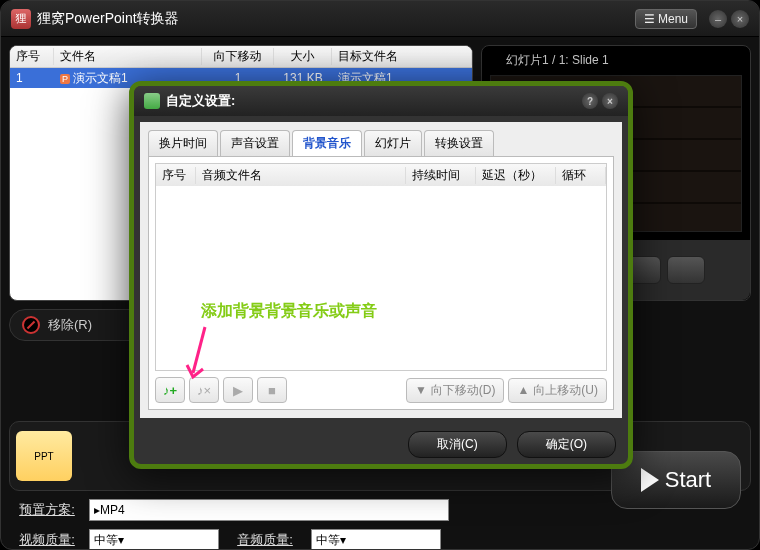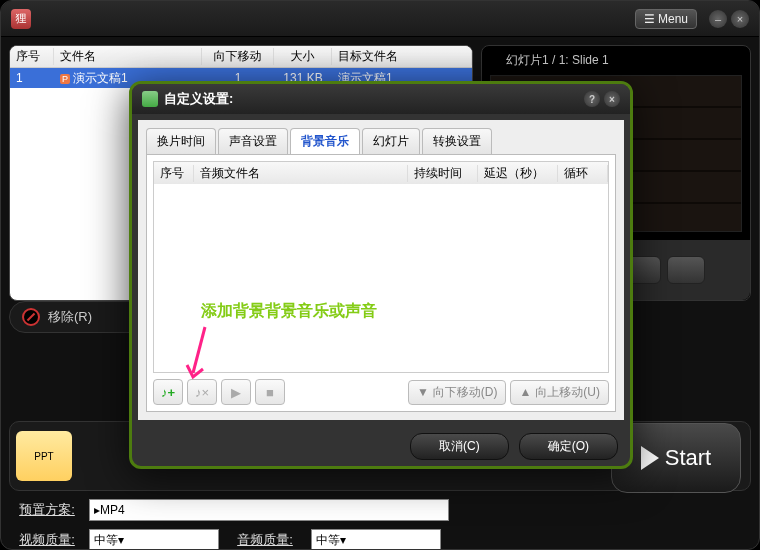--- a/index.html
+++ b/index.html
@@ -17,44 +17,44 @@
   .left { flex: 1; display:flex;flex-direction:column; }
   .right { width: 270px; display:flex;flex-direction:column; }
   
   .filetable { background: #fff; border-radius: 8px; overflow: hidden; border: 1px solid #444; height: 256px; }
   .filetable .hdr { display:flex; background: linear-gradient(#f8f8f8,#e8e8e8); font-size:12px; height:22px; align-items:center; border-bottom:1px solid #ccc; }
   .filetable .hdr > div { padding: 0 6px; border-right:1px solid #ddd; }
   .filetable .row { display:flex; background:#3a6fd8; color:#fff; font-size:12px; height:20px; align-items:center; }
   .filetable .row > div { padding:0 6px; overflow:hidden;white-space:nowrap; }
   .c1{width:44px}.c2{width:148px}.c3{width:72px;text-align:center}.c4{width:58px;text-align:center}.c5{flex:1}
   
-  .remove-bar { height:32px; background:#1a1a1a; border-radius:16px; display:flex;align-items:center; padding:0 12px; color:#ccc; font-size:13px; cursor:pointer; border:1px solid #333; width:140px; }
+  .remove-bar { margin-top:8px; height:32px; background:#1a1a1a; border-radius:16px; display:flex;align-items:center; padding:0 12px; color:#ccc; font-size:13px; cursor:pointer; border:1px solid #333; width:140px; }
   .remove-bar .icon { width:18px;height:18px;border-radius:50%;background:#000;border:2px solid #c33;margin-right:8px;position:relative; }
   .remove-bar .icon::after{content:"";position:absolute;width:10px;height:2px;background:#c33;top:6px;left:2px;transform:rotate(-45deg);}
   
   .preview { background:#000; border:1px solid #333; border-radius:8px; height:256px; display:flex;flex-direction:column; }
   .preview .pvhdr { color:#ccc;font-size:12px;padding:6px 24px; }
   .preview .pvbody { flex:1; background: repeating-linear-gradient(#1a1410,#1a1410 30px,#0e0a07 30px,#0e0a07 32px); margin:0 8px 8px 8px; border:1px solid #222; }
   .preview .pvctrl { height:60px; background:#2a2a2a; border-radius:0 0 8px 8px; display:flex;align-items:center;justify-content:center;gap:6px; }
   .pvctrl .pbtn { width:38px;height:28px;background:linear-gradient(#555,#333);border-radius:6px;border:1px solid #222; }
   .pvctrl .pbtn.big{width:46px;height:34px;}
   
   .thumbrow { height:70px; margin:4px 8px 0 8px; background:#1a1a1a; border-radius:10px; border:1px solid #333; display:flex;align-items:center;padding:6px;gap:8px; }
   .thumbrow .thumb { width:56px;height:50px;background:linear-gradient(#ffeaa0,#ffd060);border-radius:6px;display:flex;align-items:center;justify-content:center;font-size:10px; }
   
   .bottom { padding: 4px 14px; color:#ddd; font-size:13px; }
   .brow { display:flex; align-items:center; height:30px; gap:10px; }
   .brow label { width:64px; text-align:center;text-decoration:underline; }
   .brow .sel { background:#fff; color:#000; height:22px; border:1px solid #888; padding:0 4px; font-size:12px; display:flex;align-items:center; }
   
-  .startbtn { position:absolute; right:18px; bottom:56px; width:130px;height:70px; background:linear-gradient(#4a4a4a,#1a1a1a); border-radius:16px; border:1px solid #555; display:flex;align-items:center;justify-content:center; color:#fff; font-size:22px; cursor:pointer; }
+  .startbtn { position:absolute; right:18px; bottom:40px; width:130px;height:58px; background:linear-gradient(#4a4a4a,#1a1a1a); border-radius:16px; border:1px solid #555; display:flex;align-items:center;justify-content:center; color:#fff; font-size:22px; cursor:pointer; }
   .startbtn::before { content:""; border-left:18px solid #fff; border-top:12px solid transparent; border-bottom:12px solid transparent; margin-right:6px; }
   
   
-  .dialog { position:absolute; left:128px; top:80px; width:504px; height:388px; background:#333; border-radius:12px; border:3px solid #4d7c0f; box-shadow:0 8px 40px rgba(0,0,0,.7); display:flex;flex-direction:column; overflow:hidden;justify-content:center; }
+  .dialog { position:absolute; left:128px; top:80px; width:504px; height:388px; background:#333; border-radius:12px; border:5px solid #4d7c0f; box-shadow:0 8px 40px rgba(0,0,0,.7); display:flex;flex-direction:column; overflow:hidden;justify-content:center; }
   .dialog .dlg-title { height:30px; background:linear-gradient(#3a3a3a,#222); color:#fff; font-size:13px; font-weight:bold; display:flex;align-items:center; padding:0 10px; }
   .dialog .dlg-title .dicon{width:16px;height:16px;background:linear-gradient(#8c8,#4a4);border-radius:3px;margin-right:6px;}
   .dialog .dlg-title .spacer{flex:1;}
   .dialog .dlg-title .dwin{width:16px;height:16px;border-radius:50%;background:radial-gradient(#666,#333);margin-left:4px;display:flex;align-items:center;justify-content:center;color:#ccc;font-size:10px;cursor:pointer;}
   .dialog .dlg-body { flex:1; background:#eee; margin:6px; border-radius:0; padding:8px; display:flex;flex-direction:column; }
   
   .tabs { display:flex; font-size:12px; }
   .tab { padding:4px 10px; background:linear-gradient(#f8f8f8,#e4e4e4); border:1px solid #bbb; border-bottom:none; margin-right:2px; border-radius:4px 4px 0 0; cursor:pointer; }
   .tab.active { background:#fff; color:#2255cc; font-weight:bold; }
   
@@ -74,20 +74,21 @@
   
   .dlg-foot { height:40px; display:flex; align-items:center; padding:0 12px; gap:10px; }
   .dlg-foot .dbtn { background:linear-gradient(#4a4a4a,#222); color:#fff; border:1px solid #111; border-radius:12px; padding:4px 28px; font-size:12px; cursor:pointer; }
 </style>
 </head>
 <body>
 
 <div class="app">
   <div class="titlebar">
     <div class="logo">狸</div>
+    <span>狸窝PowerPoint转换器</span>
     <div class="spacer"></div>
     <div class="menu-btn">☰ <span>Menu</span></div>
     <div class="winbtn">–</div>
     <div class="winbtn">×</div>
   </div>
 
   <div class="main">
     <div class="left">
       <div class="filetable">
         <div class="hdr">

